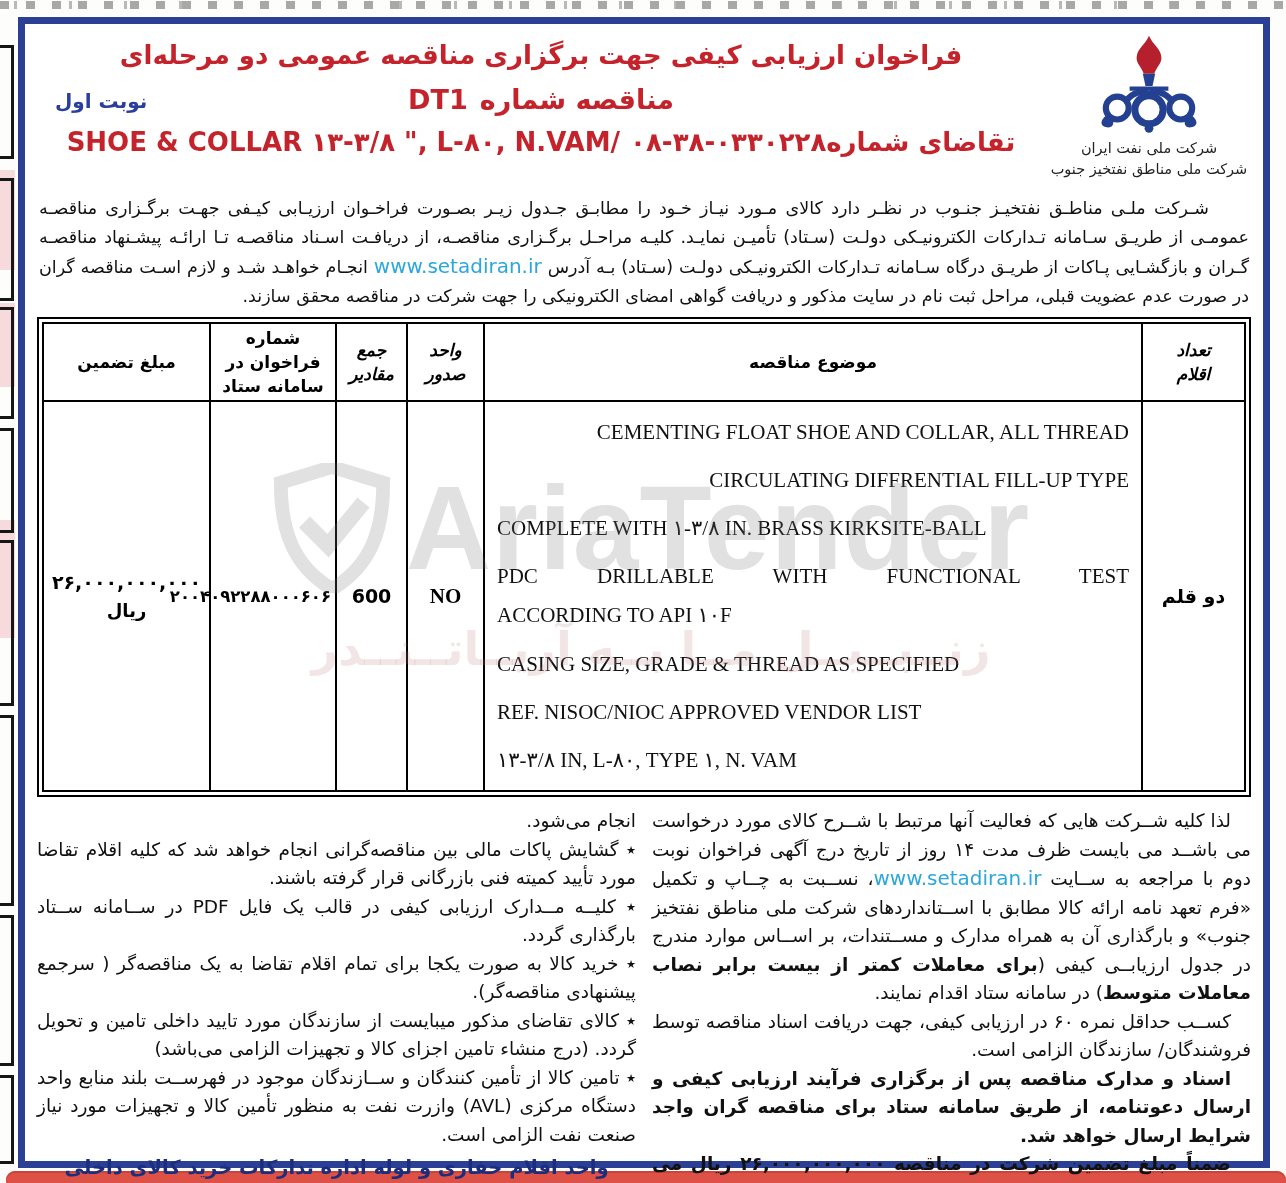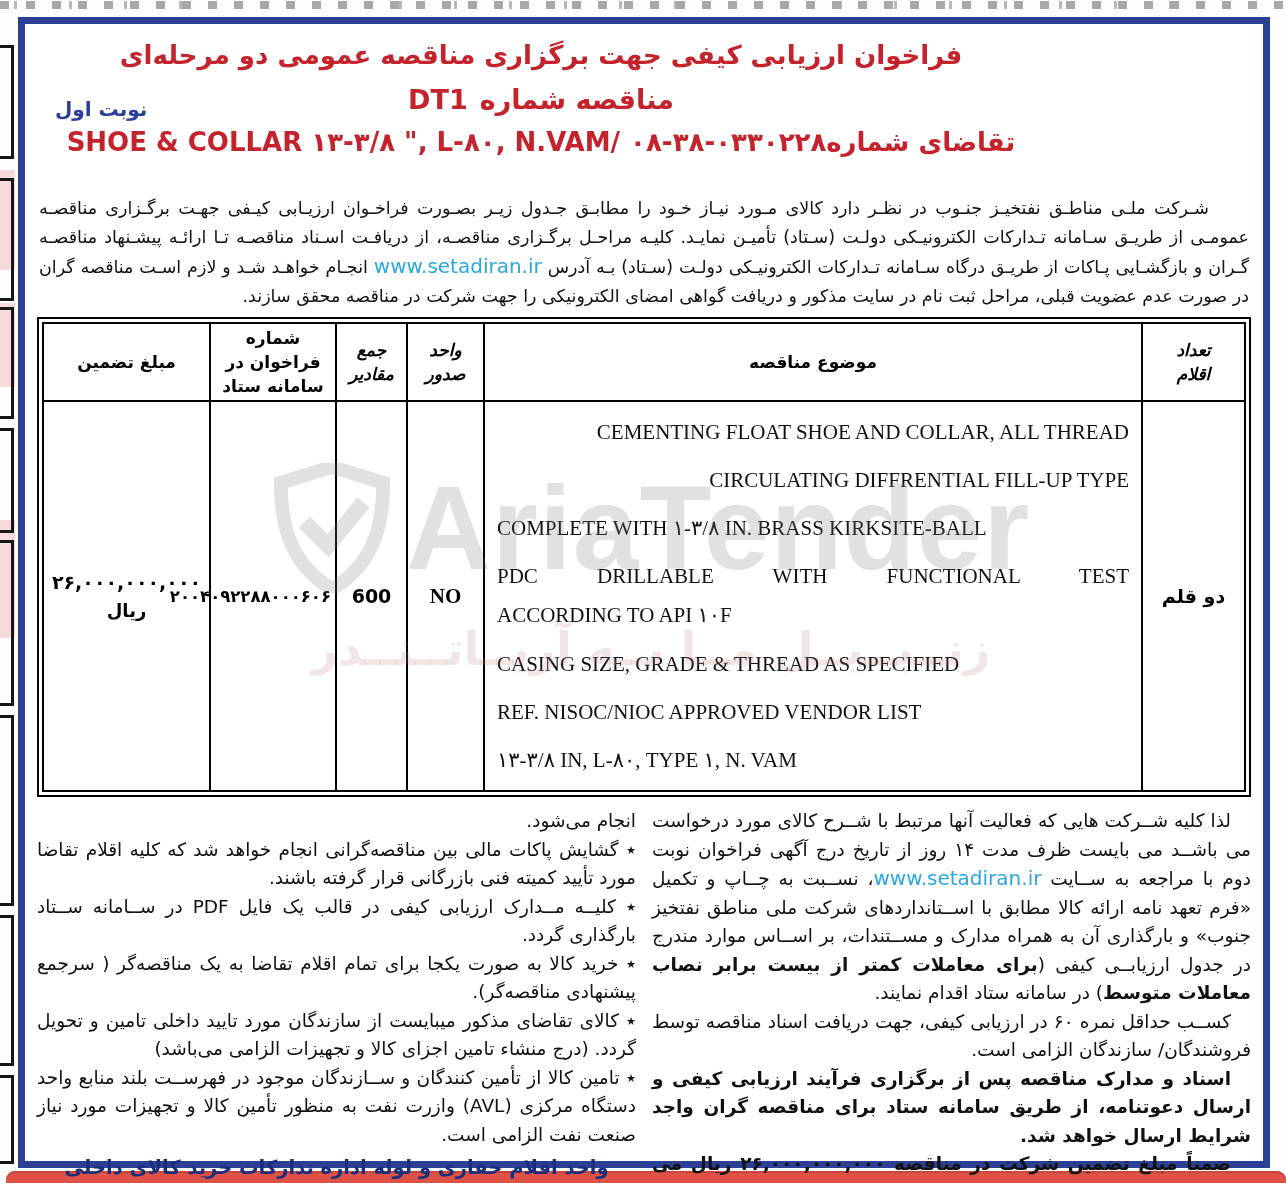--- a/index.html
+++ b/index.html
@@ -26,21 +26,21 @@
   }
   
   .hdr{position:relative;height:158px;direction:rtl;}
   .logo-box{position:absolute;right:2px;top:2px;width:200px;text-align:center;}
   .logo-box svg{display:block;margin:0 auto;}
   .org-caption{font-size:14.5px;line-height:21px;color:#222;}
   .titles{position:absolute;left:12px;right:218px;top:0;text-align:center;}
   .t1{color:#c4232b;font-weight:bold;font-size:26px;line-height:34px;margin-top:6px;}
   .t2{position:relative;margin-top:12px;display:flex;direction:ltr;justify-content:center;gap:12px;
       color:#c4232b;font-weight:bold;font-size:27px;}
-  .round{position:absolute;left:6px;top:13px;color:#2a3e9c;font-size:20px;font-weight:bold;}
+  .round{position:absolute;left:6px;top:5px;color:#2a3e9c;font-size:20px;font-weight:bold;}
   .t3{margin-top:12px;display:flex;direction:ltr;justify-content:center;gap:10px;
       color:#c4232b;font-weight:bold;font-size:26px;}
   .t3 .en{direction:ltr;unicode-bidi:isolate;}
   .t3 .fa{direction:rtl;unicode-bidi:isolate;}
   
   .intro{direction:rtl;text-align:justify;font-size:17.5px;line-height:29px;color:#111;
          margin:4px 2px 6px 2px;text-indent:40px;}
   .weblink{color:#2ba7de;font-size:20px;font-family:"DejaVu Sans",sans-serif;unicode-bidi:isolate;direction:ltr;}
   
   .tbl-wrap{border:2px solid #000;padding:3px;background:#fff;position:relative;}
@@ -92,20 +92,36 @@
   <div class="nb-seg" style="top:540px;height:160px;"></div>
   <div class="nb-seg" style="top:715px;height:185px;"></div>
   <div class="nb-seg" style="top:915px;height:145px;"></div>
   <div class="nb-seg" style="top:1075px;height:83px;"></div>
 </div>
 <div class="bottom-bar"></div>
 
 <div class="frame">
 
   <div class="hdr">
+    <div class="logo-box">
+      <svg width="132" height="104" viewBox="0 0 140 118">
+        <path d="M70 2 C66 12 57 16 56 26 C55 33 62 38 64 45 L76 45 C78 38 85 33 84 26 C83 16 74 12 70 2 Z" fill="#b5202c"></path>
+        <path d="M63 45 L77 45 L74 59 L66 59 Z" fill="#234190"></path>
+        <path d="M48 62 L92 62" stroke="#234190" stroke-width="5"></path>
+        <circle cx="34" cy="84" r="13" fill="none" stroke="#234190" stroke-width="7"></circle>
+        <circle cx="106" cy="84" r="13" fill="none" stroke="#234190" stroke-width="7"></circle>
+        <circle cx="70" cy="86" r="16" fill="none" stroke="#234190" stroke-width="8"></circle>
+        <path d="M44 76 C52 66 62 64 70 68 C78 64 88 66 96 76" fill="none" stroke="#234190" stroke-width="7"></path>
+        <path d="M22 92 C13 99 15 106 24 106 C31 106 31 97 26 95 Z" fill="#234190"></path>
+        <path d="M118 92 C127 99 125 106 116 106 C109 106 109 97 114 95 Z" fill="#234190"></path>
+        <circle cx="70" cy="107" r="5" fill="#234190"></circle>
+      </svg>
+      <div class="org-caption">شرکت ملی نفت ایران</div>
+      <div class="org-caption">شرکت ملی مناطق نفتخیز جنوب</div>
+    </div>
     <div class="titles">
       <div class="t1">فراخوان ارزیابی کیفی جهت برگزاری مناقصه عمومی دو مرحله‌ای</div>
       <div class="t2">
         <span class="round">نوبت اول</span>
         <span>DT1</span>
         <span dir="rtl">مناقصه  شماره</span>
       </div>
       <div class="t3">
         <span class="en">SHOE &amp; COLLAR ۱۳-۳/۸  ", L-۸۰, N.VAM/</span>
         <span class="fa">تقاضای شماره۰۳۳۰۲۲۸-۳۸-۰۸</span>

